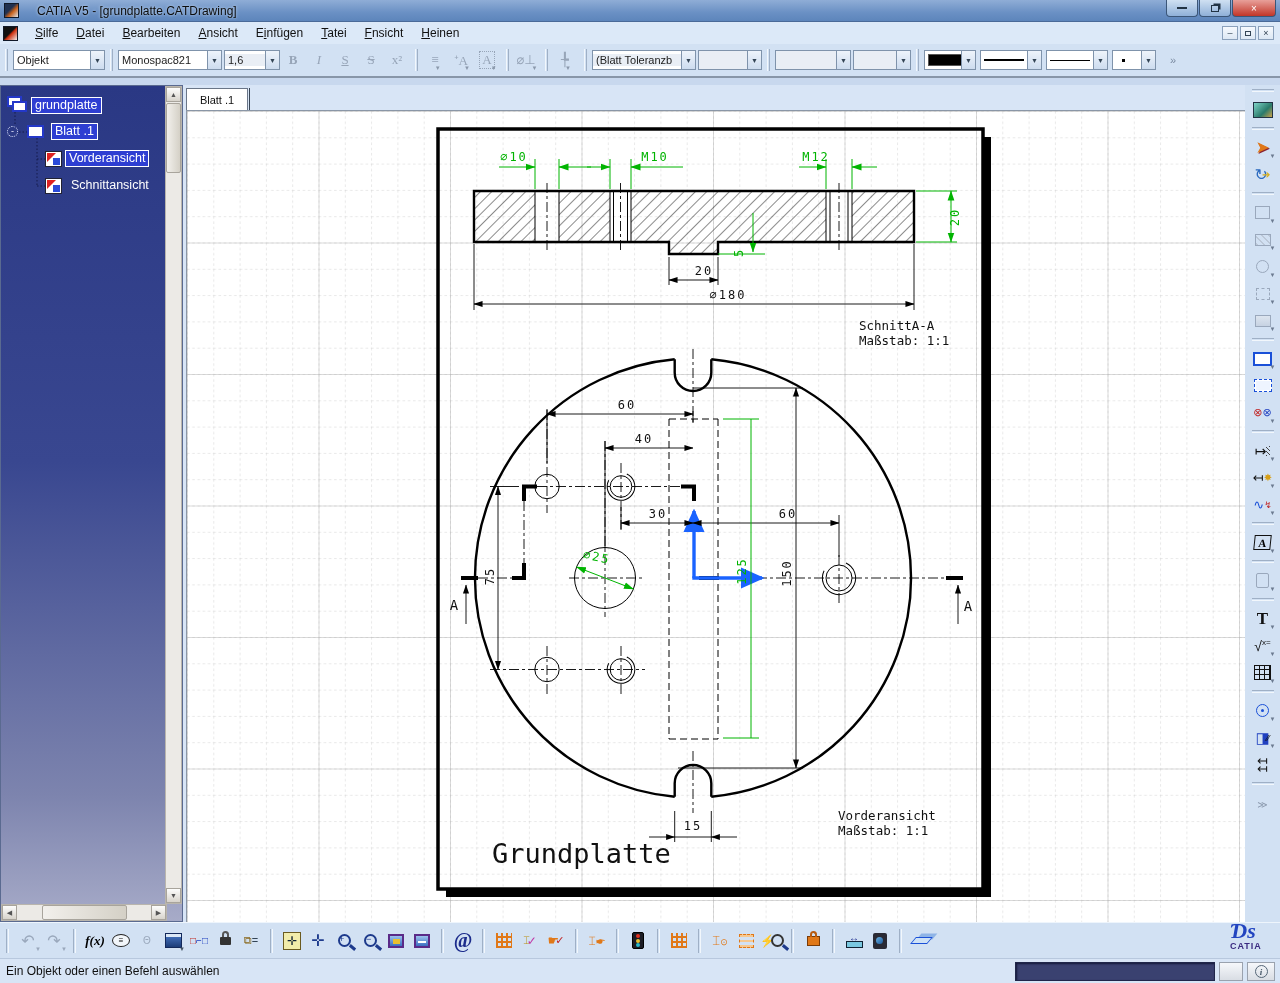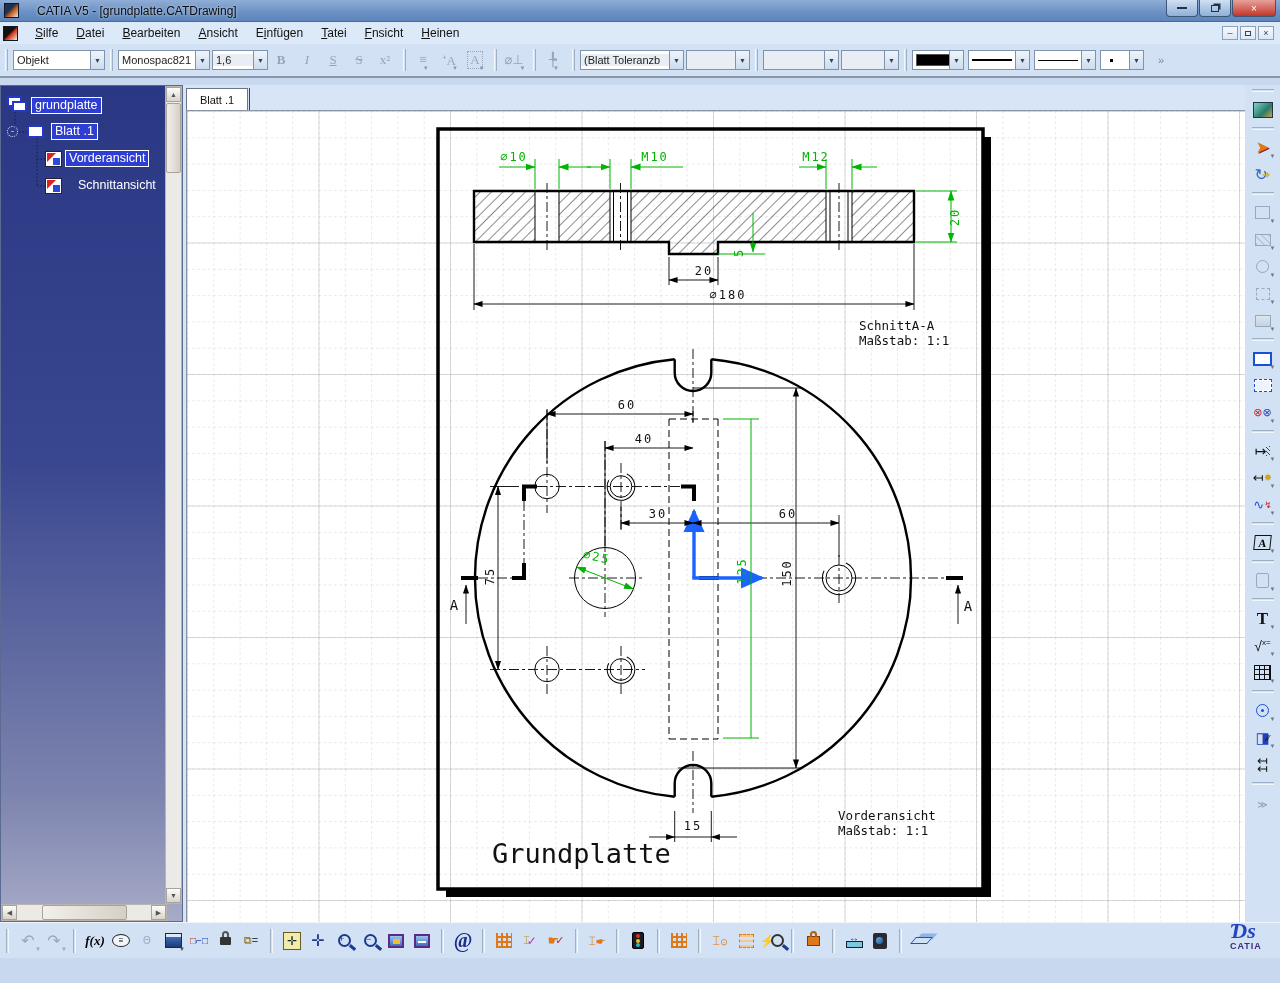--- a/index.html
+++ b/index.html
@@ -127,21 +127,21 @@
     <div class="mdibtn">×</div>
   </div>
 
   <div id="toolbar" class="ab">
     <span class="hd"></span>
     <div class="combo" style="width:92px">
         <span class="cv">Objekt</span>
         <span class="ca">▼</span>
       </div>
     <span class="hd"></span>
-    <div class="combo" style="width:92px">
+    <div class="combo" style="width:104px">
         <span class="cv">Monospac821</span>
         <span class="ca">▼</span>
       </div>
     <div class="combo" style="width:56px;margin-left:2px">
         <span class="cv" style="background:#e9eef5">1,6</span>
         <span class="ca">▼</span>
       </div>
     <span class="tbt" style="font-weight:bold">B</span>
     <span class="tbt" style="font-style:italic">I</span>
     <span class="tbt" style="text-decoration:underline">S</span>
@@ -219,21 +219,21 @@
 
     <div class="tview" style="left:44px;top:65px">
         <i></i>
         <u></u>
       </div>
     <div class="tlabel" style="left:64px;top:64px">Vorderansicht</div>
     <div class="tview" style="left:44px;top:92px">
         <i></i>
         <u></u>
       </div>
-    <div class="tlabel plain" style="left:73px;top:91px">Schnittansicht</div>
+    <div class="tlabel plain" style="left:66px;top:91px">Schnittansicht</div>
 
     <div class="sbv" style="right:0;top:0;width:17px;height:818px">
       <div class="sbtn" style="left:0;top:0;width:15px;height:15px">▲</div>
       <div class="sthumb" style="left:0;top:16px;width:15px;height:70px"></div>
       <div class="sbtn" style="left:0;bottom:0;width:15px;height:15px">▼</div>
     </div>
 
     <div class="sbv" style="left:0;bottom:0;width:166px;height:17px">
       <div class="sbtn" style="left:0;top:0;width:15px;height:15px">◀</div>
       <div class="sthumb" style="left:40px;top:0;width:85px;height:15px"></div>
@@ -634,14 +634,22 @@
     <div class="bic">
         <span style="width:17px;height:7px;background:#cfe2f6;border:1.5px solid #1a50d8;transform:skewX(-40deg);box-shadow:2px -4px 0 -0.5px #8fb4e6"></span>
       </div>
   </div>
 
   <div class="logo" style="left:1230px;top:921px">
     <div class="ds">Ɗs</div>
     <div class="ct">CATIA</div>
   </div>
 
+  <div id="statusbar" class="ab">
+    <span id="statusmsg">Ein Objekt oder einen Befehl auswählen</span>
+    <div id="pwrinput"></div>
+    <div class="stbtn" style="left:1219px;width:24px"></div>
+    <div class="stbtn" style="left:1247px;width:28px">
+        <span style="border:1px solid #567;border-radius:50%;width:13px;height:13px;font:italic bold 9px 'Liberation Serif',serif;display:flex;align-items:center;justify-content:center">i</span>
+      </div>
+  </div>
 
 </div>
 
 </body></html>

